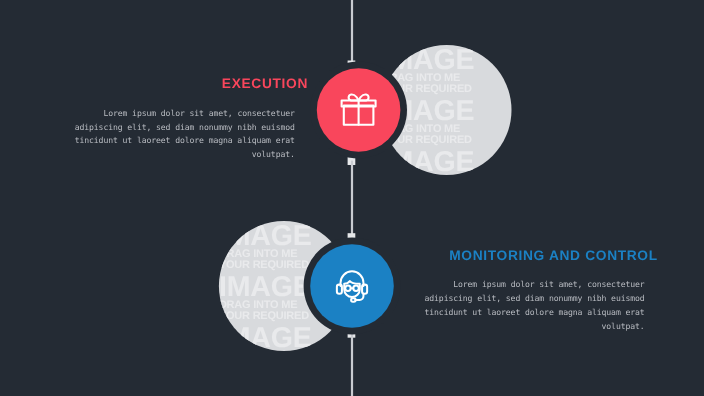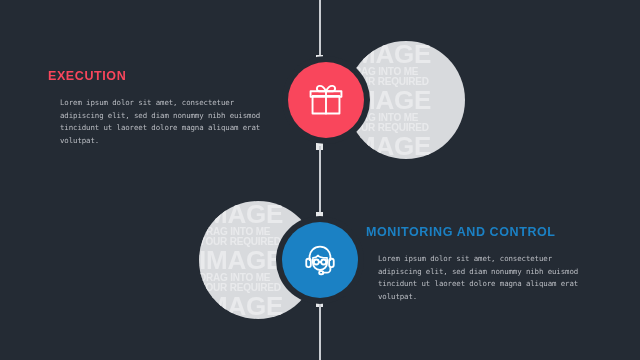--- a/index.html
+++ b/index.html
@@ -87,22 +87,22 @@
     margin: 0 0 5px 0;
   }
   .body-copy {
     font-size: 7.4px;
     line-height: 1.72;
     color: #b9bcc2;
     font-family: "DejaVu Sans Mono", monospace;
     letter-spacing: -0.1px;
     margin: 12px;
   }
-  .align-right { text-align: left; }
-  .align-left  { text-align: left; }
+  .align-right { text-align: right; }
+  .align-left  { text-align: right; }
 </style>
 </head>
 <body>
 
 <div id="stage">
 
   <div class="connector" style="top:0px; height:58px;"></div>
   <div class="node" style="top:55px;"></div>
 
   <div class="node" style="top:143px;"></div>

